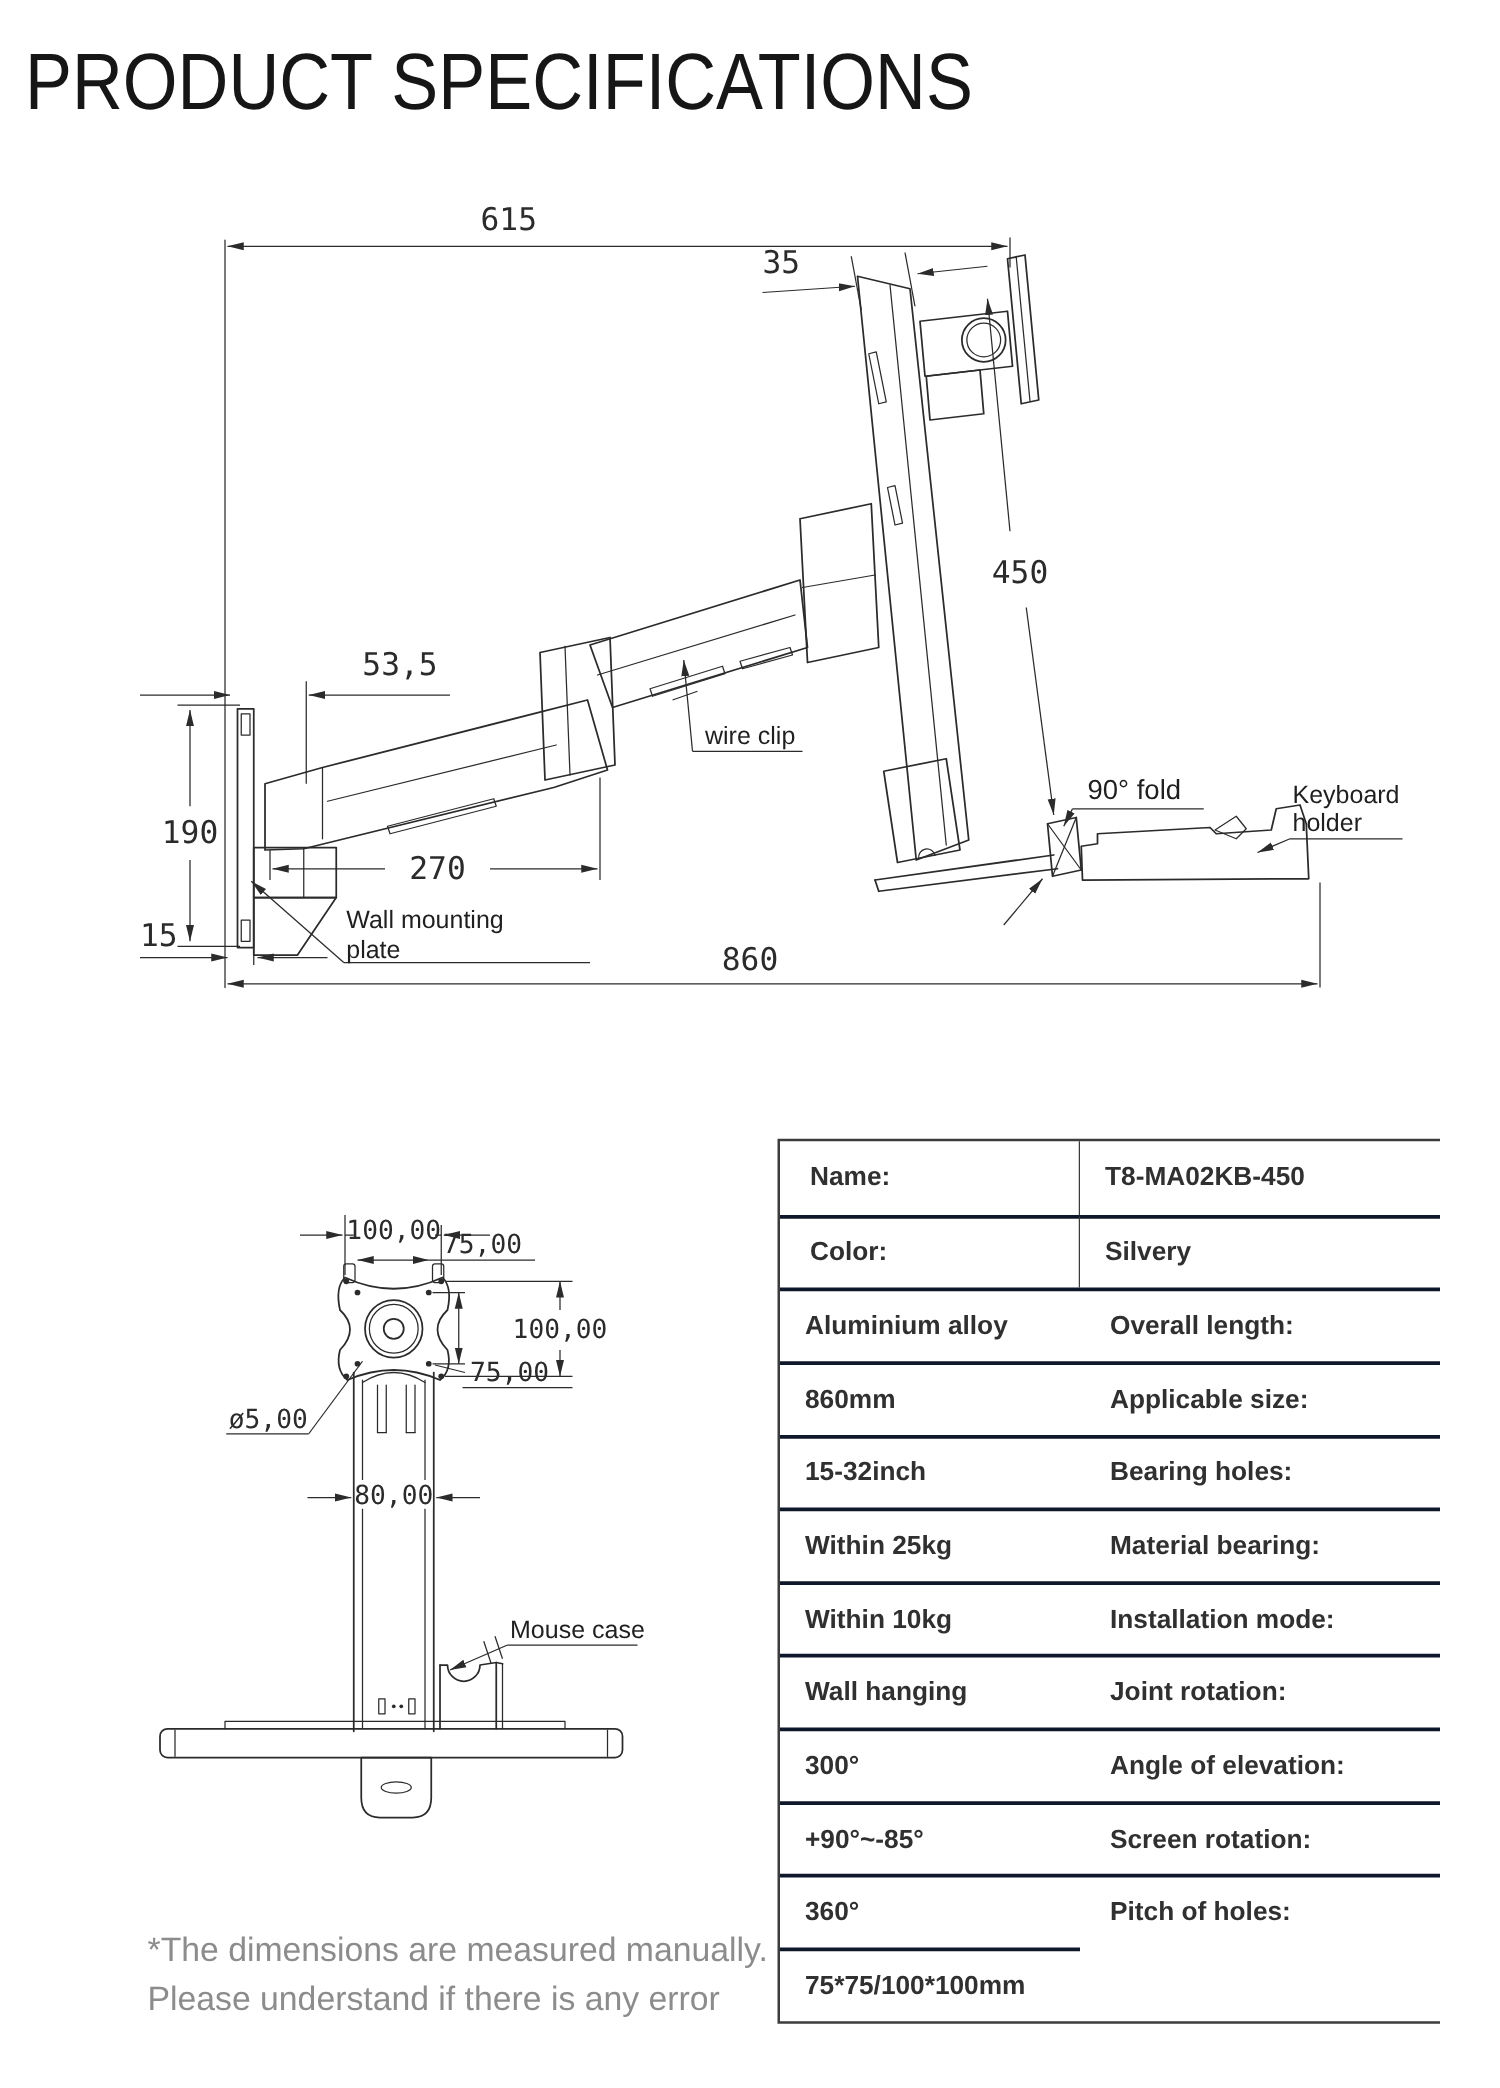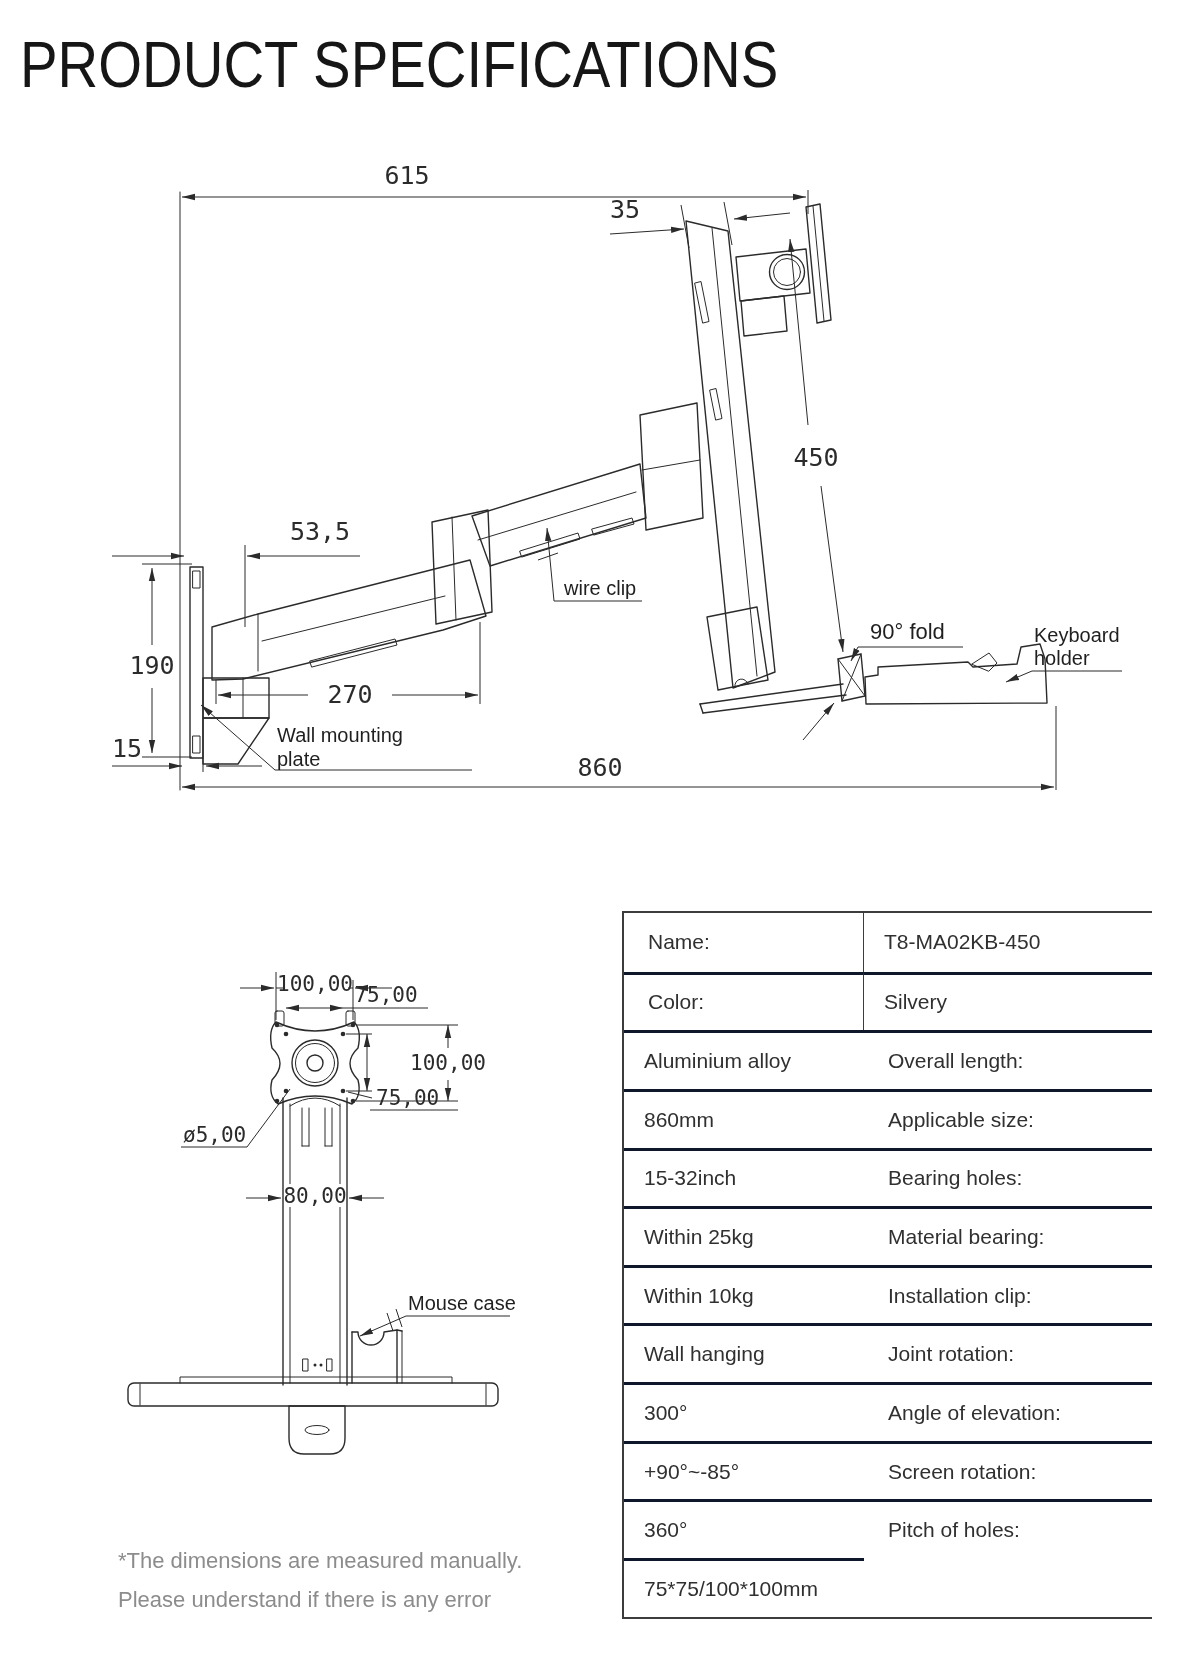--- a/index.html
+++ b/index.html
@@ -11,27 +11,27 @@
   .part{stroke:#2b2b2b;stroke-width:1.4;fill:none;stroke-linejoin:round;stroke-linecap:round;}
   .thin{stroke-width:1;}
   .dim{stroke:#2b2b2b;stroke-width:1;fill:none;}
   .dimtxt{font-family:"DejaVu Sans Mono",monospace;font-size:25px;fill:#2b2b2b;}
   .dimtxt2{font-family:"DejaVu Sans Mono",monospace;font-size:21px;fill:#2b2b2b;}
   .lbl{font-family:"Liberation Sans",sans-serif;font-size:20px;fill:#1f1f1f;}
   .mid{text-anchor:middle;}
   .whitebg{fill:#ffffff;stroke:none;}
   #spec-table{position:absolute;left:622px;top:911px;width:538px;height:708px;
               border:2px solid #3c3c3c;box-sizing:border-box;display:grid;
-              grid-template-columns:240px 1fr;grid-auto-rows:58.65px;}
+              grid-template-columns:240px 1fr;grid-auto-rows:58.65px;font-weight:bold;}
   #spec-table .cell{display:flex;align-items:center;font-size:21px;color:#303030;
               border-top:3px solid #0f172a;box-sizing:border-box;overflow:hidden;white-space:nowrap;}
   #spec-table .cell.r0{border-top:none;}
   #spec-table .lab{padding-left:24px;border-right:1px solid #3c3c3c;}
   #spec-table .val{padding-left:20px;text-align:center;}
-  #note{position:absolute;left:118px;top:1541px;font-size:22px;color:#8c8c8c;line-height:39px;}
+  #note{position:absolute;left:118px;top:1541px;font-size:27px;color:#8c8c8c;line-height:39px;}
 </style>
 </head>
 <body>
 
 <div id="page">
 
   <div id="title">PRODUCT SPECIFICATIONS</div>
 
   <svg class="drawing" width="1200" height="1330" viewBox="0 140 1200 1330">
     <defs>
@@ -271,21 +271,21 @@
     <div class="cell val">Silvery</div>
     <div class="cell val">Aluminium alloy</div>
     <div class="cell lab">Overall length:</div>
     <div class="cell val">860mm</div>
     <div class="cell lab">Applicable size:</div>
     <div class="cell val">15-32inch</div>
     <div class="cell lab">Bearing holes:</div>
     <div class="cell val">Within 25kg</div>
     <div class="cell lab">Material bearing:</div>
     <div class="cell val">Within 10kg</div>
-    <div class="cell lab">Installation clip:</div>
+    <div class="cell lab">Installation mode:</div>
     <div class="cell val">Wall hanging</div>
     <div class="cell lab">Joint rotation:</div>
     <div class="cell val">300°</div>
     <div class="cell lab">Angle of elevation:</div>
     <div class="cell val">+90°~-85°</div>
     <div class="cell lab">Screen rotation:</div>
     <div class="cell val">360°</div>
     <div class="cell lab">Pitch of holes:</div>
     <div class="cell val">75*75/100*100mm</div>
   </div>

